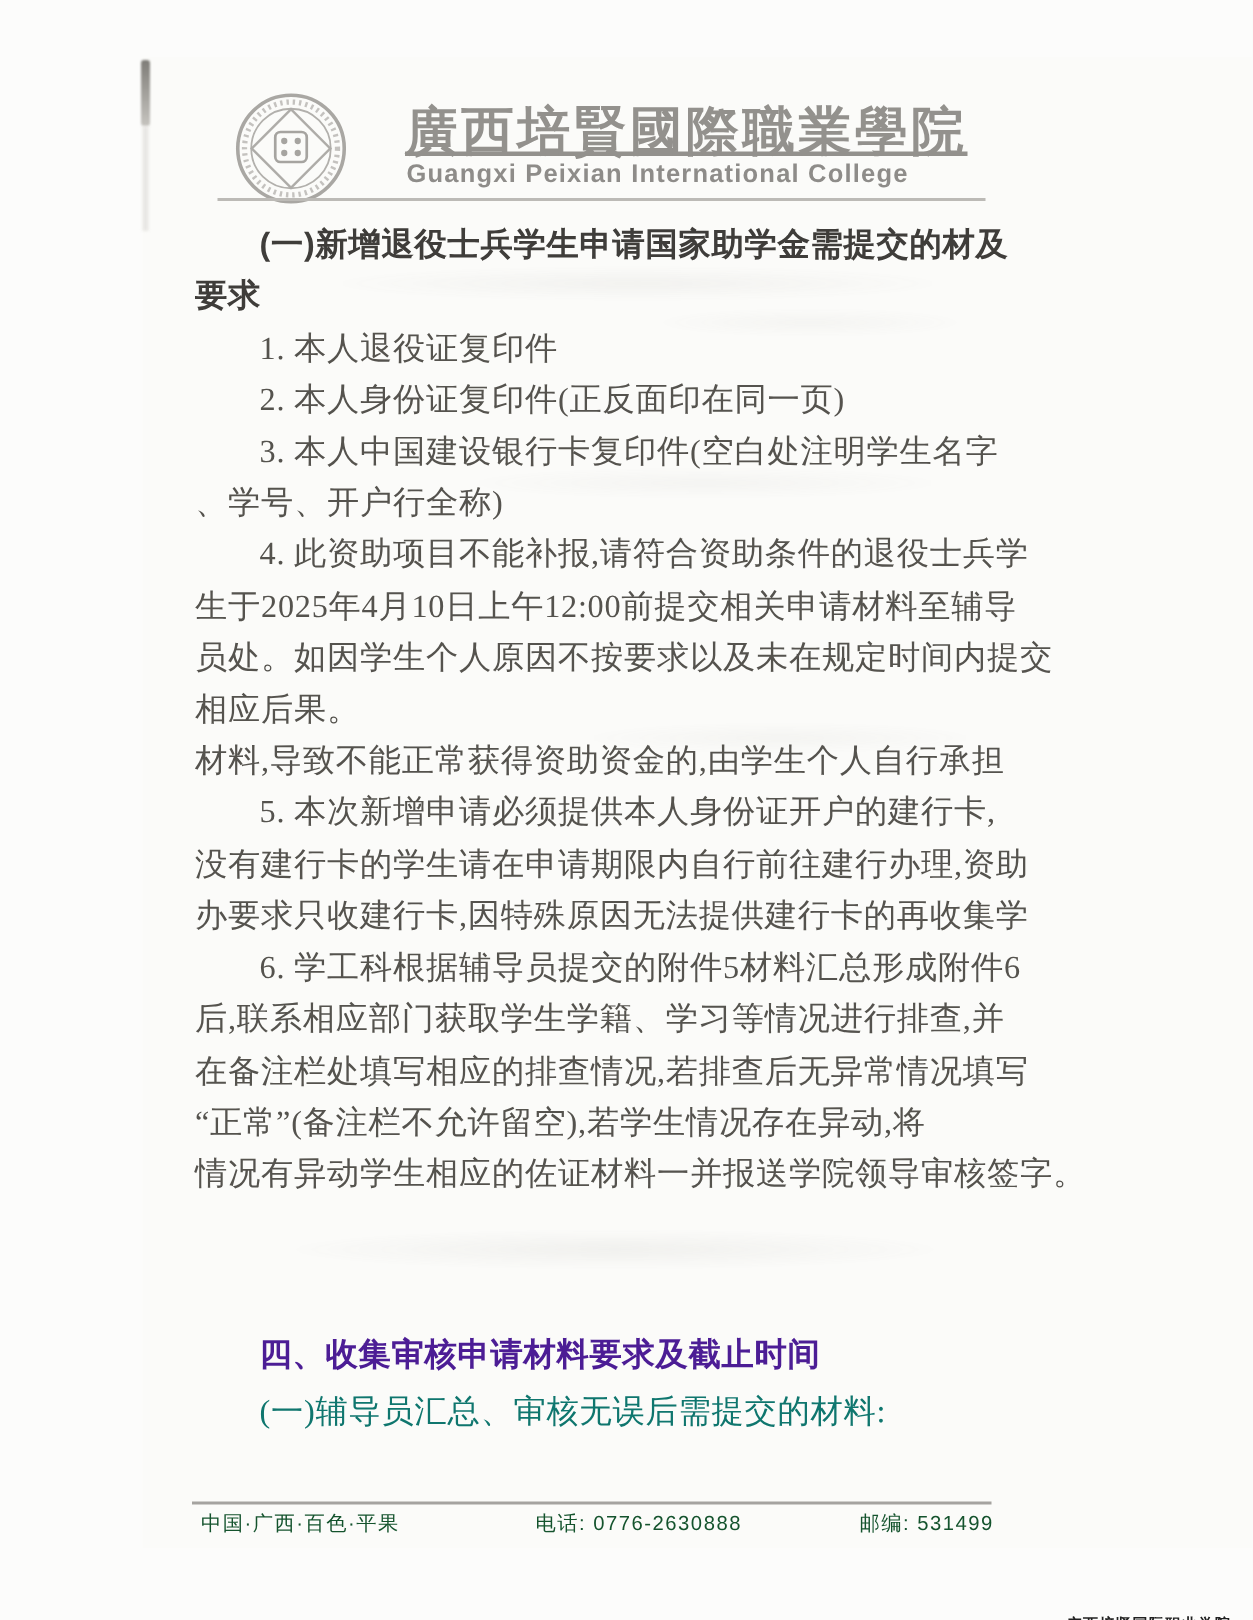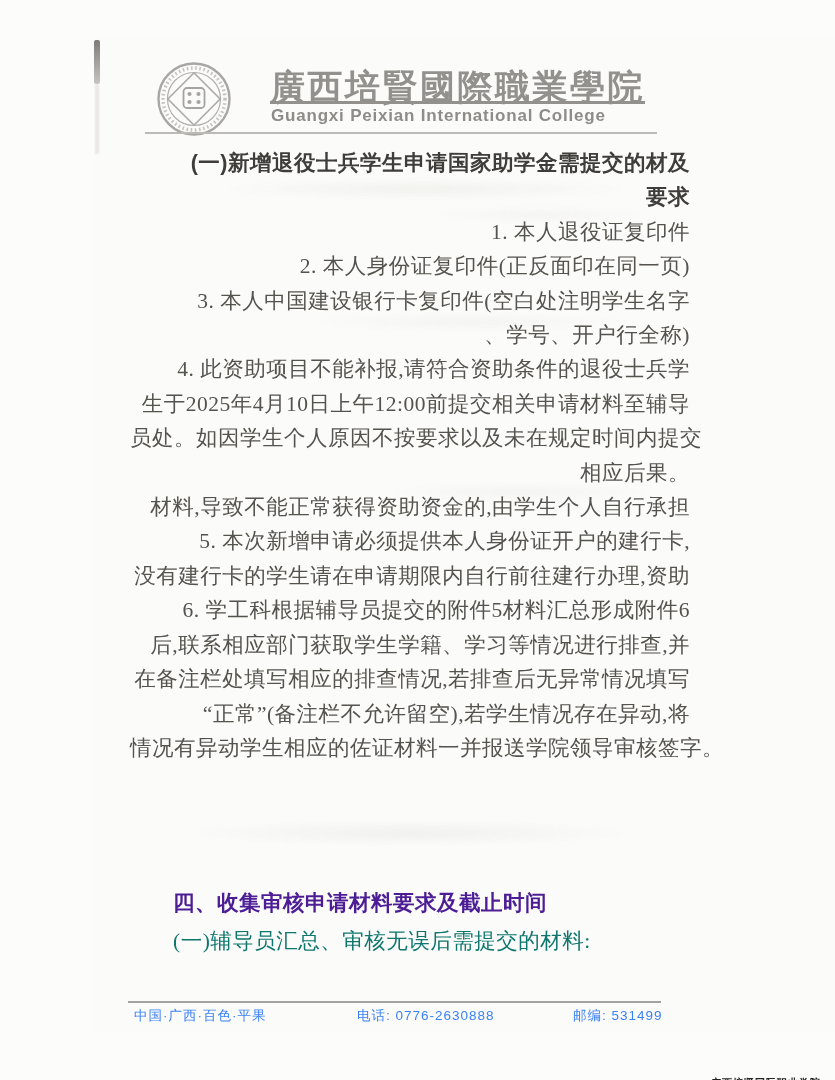--- a/index.html
+++ b/index.html
@@ -45,21 +45,21 @@
     font-size:17px;font-weight:bold;color:#8e8c89;letter-spacing:0.8px;
     font-family:"Liberation Sans", sans-serif;white-space:pre;
   }
   .header-rule{
     position:absolute;left:145px;top:132px;width:512px;height:2px;background:#bcbab6;
   }
 
   
   .body-text{
     position:absolute;left:130px;top:146px;width:560px;
-    font-size:21.5px;line-height:34.4px;color:#55534e;letter-spacing:0.5px;text-align:right;
+    font-size:21.5px;line-height:34.4px;color:#55534e;letter-spacing:0.5px;
   }
   .line{white-space:pre;}
   .first{text-indent:2em;}
   .sec1-heading .line{
     font-weight:bold;color:#3f3d3a;
     font-family:"Liberation Sans", sans-serif;letter-spacing:0.5px;
   }
   .para{margin:0;}
 
   .section4{
@@ -70,21 +70,21 @@
     font-weight:bold;color:#4c1d95;text-indent:2em;white-space:pre;
     font-family:"Liberation Sans", sans-serif;
   }
   .sec4-sub{color:#0f766e;text-indent:2em;white-space:pre;}
 
   
   .footer-rule{
     position:absolute;left:128px;top:1001px;width:533px;height:2px;background:#a5a3a0;
   }
   .footer-item{
-    position:absolute;top:1007px;font-size:13.5px;color:#3b82f6;
+    position:absolute;top:1007px;font-size:13.5px;color:#14532d;
     font-family:"Liberation Sans", sans-serif;letter-spacing:1px;white-space:pre;
   }
   #footer-address{left:134px;}
   #footer-phone{left:357px;}
   #footer-postal{left:573px;}
 
   .watermark{
     position:absolute;right:14px;top:1076px;
     font-size:10px;font-weight:600;color:#212121;letter-spacing:1px;
     font-family:Liberation Serif, serif;white-space:pre;
@@ -138,20 +138,21 @@
       <div class="para">
         <div class="line first">4. 此资助项目不能补报,请符合资助条件的退役士兵学</div>
         <div class="line">生于2025年4月10日上午12:00前提交相关申请材料至辅导</div>
         <div class="line">员处。如因学生个人原因不按要求以及未在规定时间内提交</div>
         <div class="line">相应后果。</div>
         <div class="line">材料,导致不能正常获得资助资金的,由学生个人自行承担</div>
       </div>
       <div class="para">
         <div class="line first">5. 本次新增申请必须提供本人身份证开户的建行卡,</div>
         <div class="line">没有建行卡的学生请在申请期限内自行前往建行办理,资助</div>
+        <div class="line">办要求只收建行卡,因特殊原因无法提供建行卡的再收集学</div>
       </div>
       <div class="para">
         <div class="line first">6. 学工科根据辅导员提交的附件5材料汇总形成附件6</div>
         <div class="line">后,联系相应部门获取学生学籍、学习等情况进行排查,并</div>
         <div class="line">在备注栏处填写相应的排查情况,若排查后无异常情况填写</div>
         <div class="line">“正常”(备注栏不允许留空),若学生情况存在异动,将</div>
         <div class="line">情况有异动学生相应的佐证材料一并报送学院领导审核签字。</div>
       </div>
     </div>
 </div>

